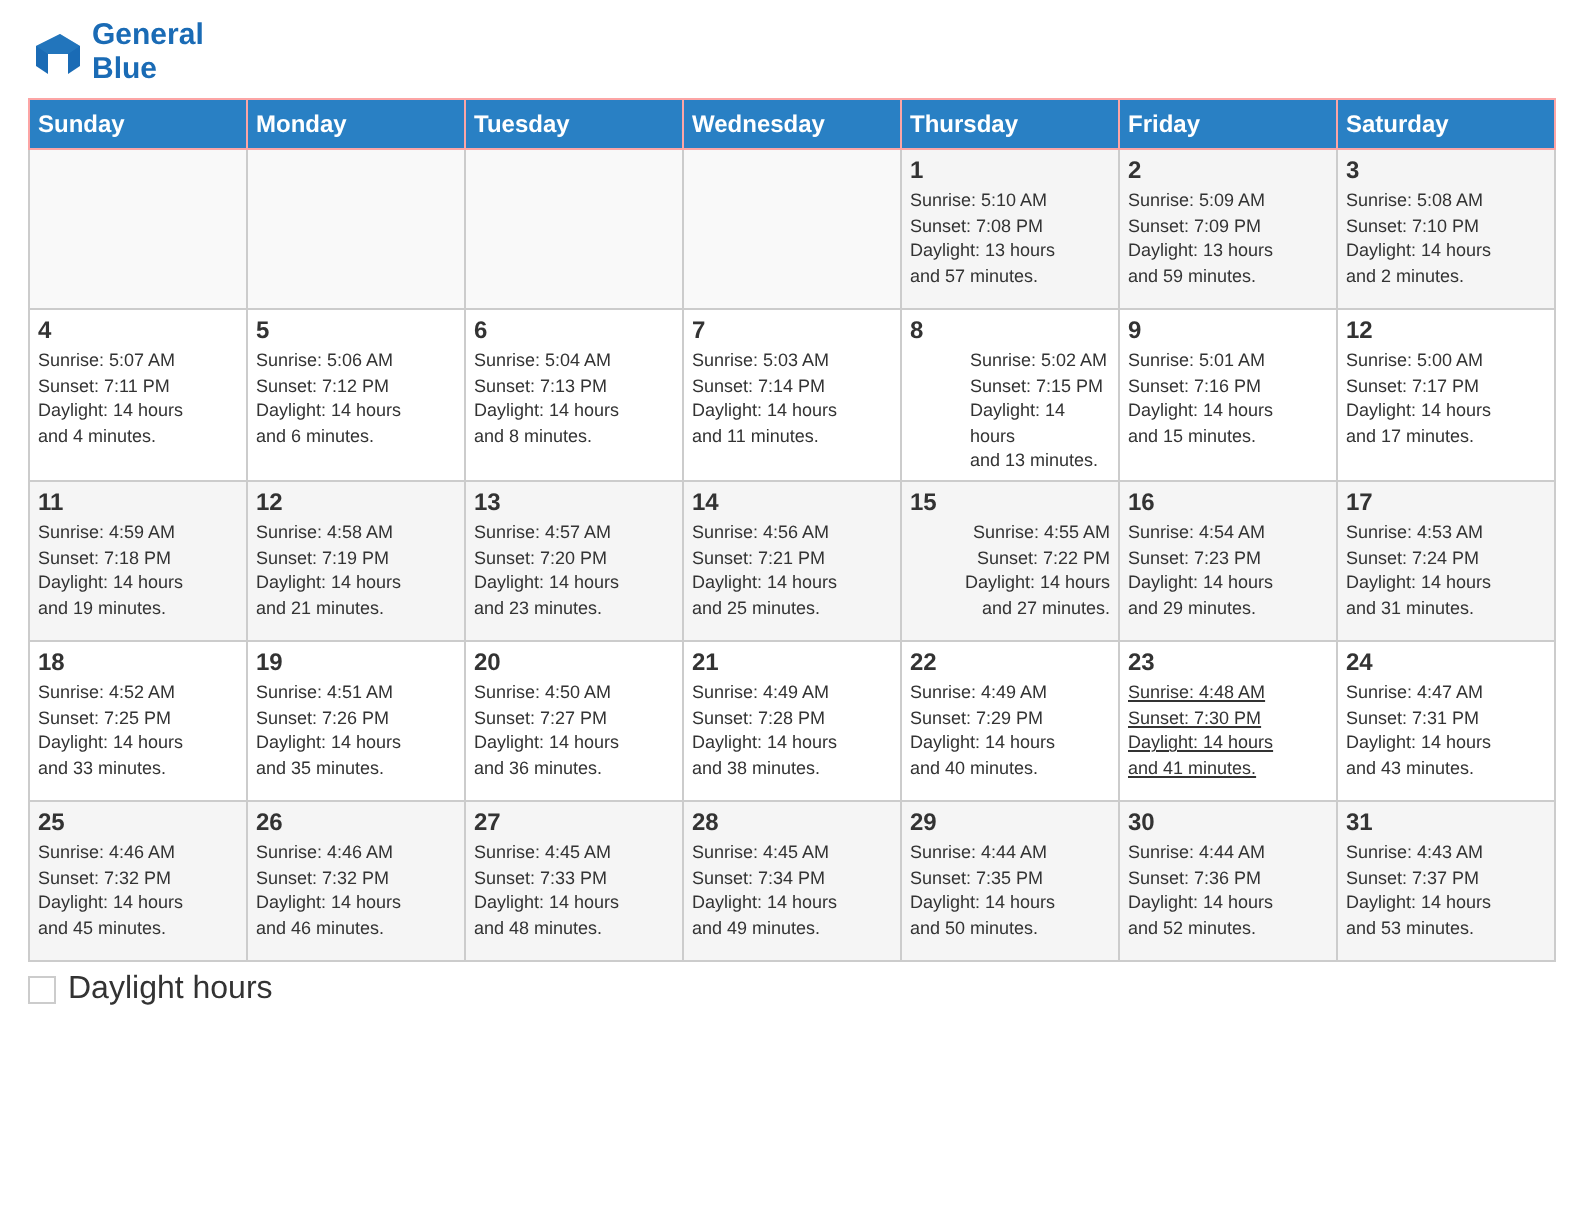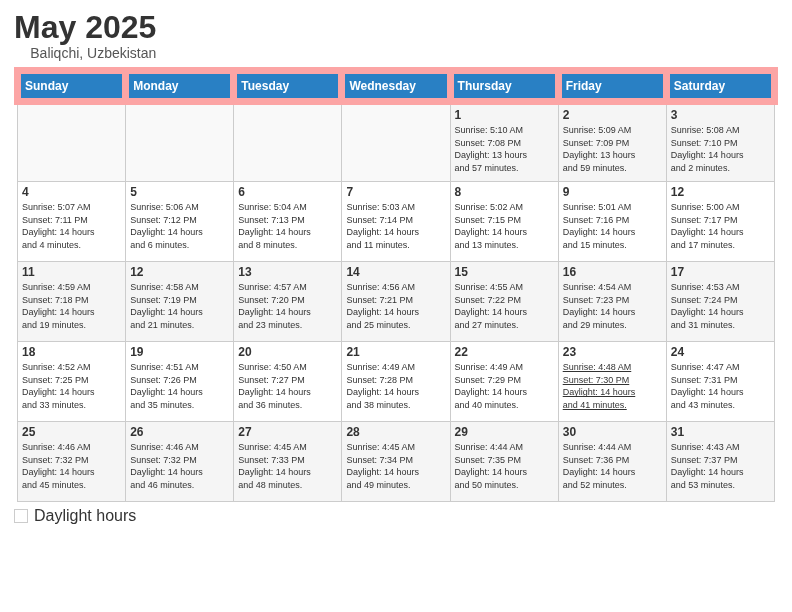--- a/index.html
+++ b/index.html
@@ -48,21 +48,21 @@
       border-collapse: collapse;
       table-layout: fixed;
     }
     .calendar th {
       background-color: #2980c4;
       color: #fff;
       font-size: 12px;
       font-weight: bold;
       padding: 5px 4px;
       text-align: left;
-      border: 7px solid #fca5a5;
+      border: 1px solid #fca5a5;
     }
     .calendar td {
       border: 1px solid #ccc;
       vertical-align: top;
       padding: 3px 4px;
       font-size: 9.5px;
       color: #333;
       background: #fff;
       height: 80px;
     }
@@ -101,23 +101,30 @@
       background: #fff;
       border: 1px solid #ccc;
       display: inline-block;
     }
   </style>
 </head>
 <body>
 
 <div class="page">
   <div class="header">
-    <div class="title-area">
-      <div class="month-title">May 2025</div>
-      <div class="subtitle">Baliqchi, Uzbekistan</div>
+    <div class="logo">
+      <svg class="logo-icon" viewBox="0 0 28 28">
+        <rect x="0" y="0" width="28" height="28" fill="white"></rect>
+        <polygon points="16,4 26,10 26,20 20,24 20,14 10,14 10,24 4,20 4,10" fill="#1a6bb5"></polygon>
+        <polygon points="16,4 26,10 20,14 10,14 4,10" fill="#2980c4" opacity="0.5"></polygon>
+      </svg>
+      <div>
+        <div style="font-size:15px;font-weight:bold;color:#1a6bb5;line-height:1.1">General</div>
+        <div style="font-size:15px;font-weight:bold;color:#1a6bb5;line-height:1.1">Blue</div>
+      </div>
     </div>
   </div>
 
   <table class="calendar">
     <thead>
       <tr>
         <th>Sunday</th>
         <th>Monday</th>
         <th>Tuesday</th>
         <th>Wednesday</th>
@@ -178,21 +185,21 @@
           </td>
           <td>
             <span class="day-num">7</span>
             <div class="day-info" style="white-space: pre-line;">Sunrise: 5:03 AM
 Sunset: 7:14 PM
 Daylight: 14 hours
 and 11 minutes.</div>
           </td>
           <td>
             <span class="day-num">8</span>
-            <div class="day-info" style="white-space: pre-line;">Sunrise: 5:02 AM
+            <div class="day-info" style="white-space: pre-line; margin-left: 30px;">Sunrise: 5:02 AM
 Sunset: 7:15 PM
 Daylight: 14 hours
 and 13 minutes.</div>
           </td>
           <td>
             <span class="day-num">9</span>
             <div class="day-info" style="white-space: pre-line;">Sunrise: 5:01 AM
 Sunset: 7:16 PM
 Daylight: 14 hours
 and 15 minutes.</div>
@@ -229,21 +236,21 @@
           </td>
           <td>
             <span class="day-num">14</span>
             <div class="day-info" style="white-space: pre-line;">Sunrise: 4:56 AM
 Sunset: 7:21 PM
 Daylight: 14 hours
 and 25 minutes.</div>
           </td>
           <td>
             <span class="day-num">15</span>
-            <div class="day-info" style="white-space: pre-line;">Sunrise: 4:55 AM
+            <div class="day-info" style="white-space: pre-line; text-align: right;">Sunrise: 4:55 AM
 Sunset: 7:22 PM
 Daylight: 14 hours
 and 27 minutes.</div>
           </td>
           <td>
             <span class="day-num">16</span>
             <div class="day-info" style="white-space: pre-line;">Sunrise: 4:54 AM
 Sunset: 7:23 PM
 Daylight: 14 hours
 and 29 minutes.</div>

